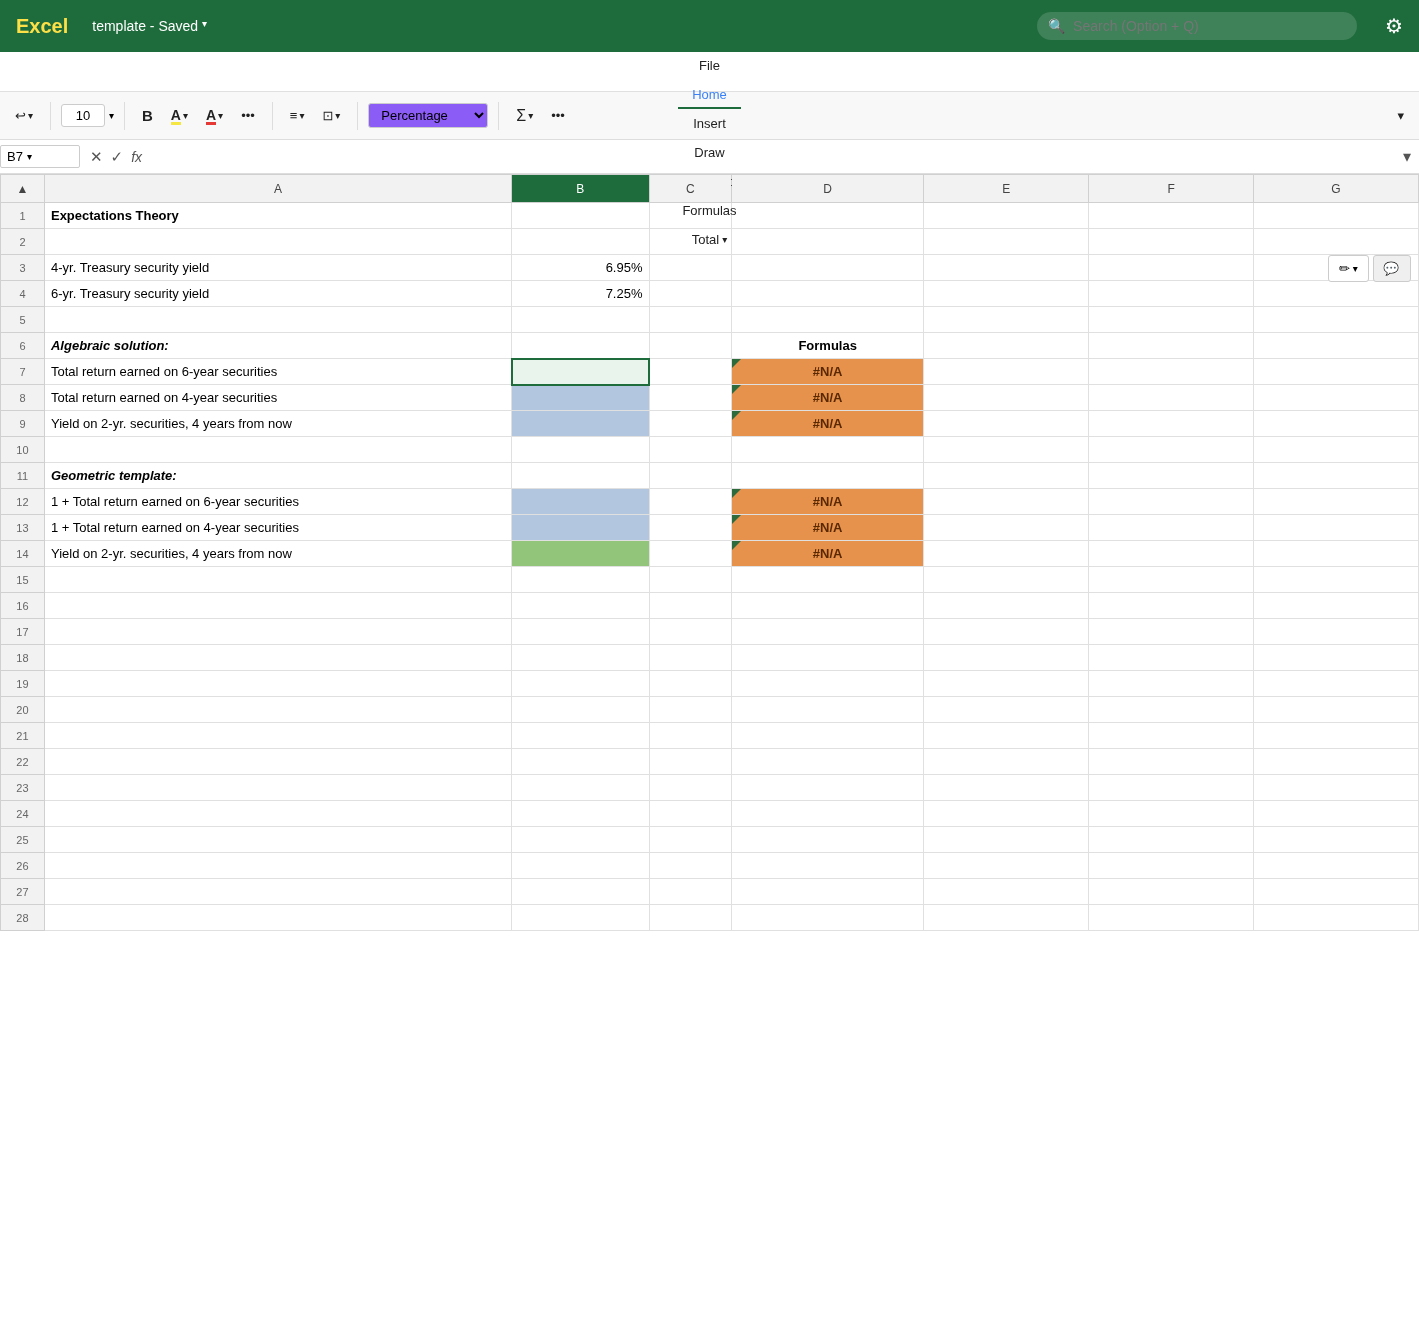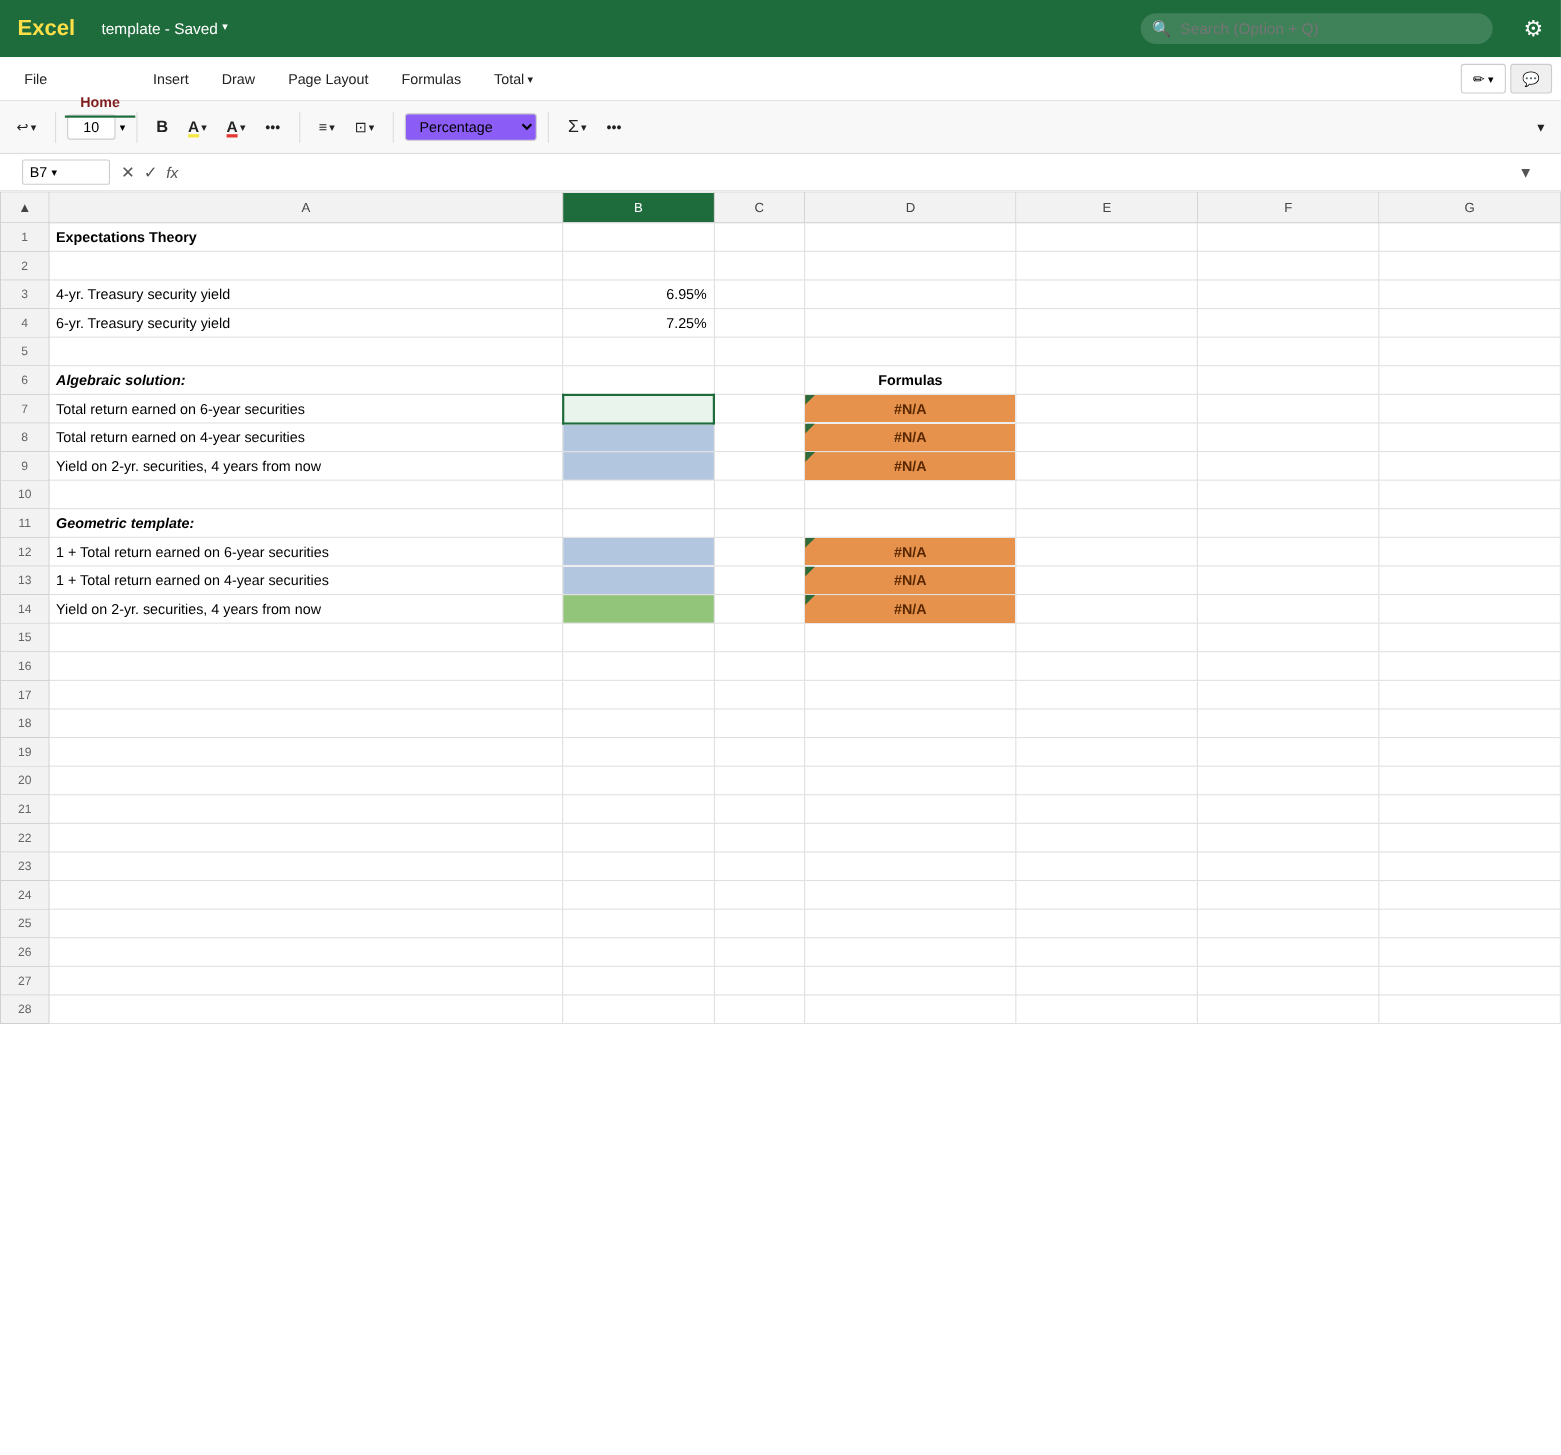--- a/index.html
+++ b/index.html
@@ -62,33 +62,33 @@
 
     
     #menu-bar {
       background: #fff;
       border-bottom: 1px solid #e0e0e0;
       height: 40px;
       display: flex;
       align-items: center;
       padding: 0 8px;
       gap: 2px;
+      flex-direction: column;
     }
     .menu-item {
       padding: 6px 14px;
       cursor: pointer;
       font-size: 13px;
       border-radius: 3px;
       color: #222;
       position: relative;
     }
     .menu-item.active {
-      color: #7f1d1d;
-      font-weight: 700;
-      margin-top: 42px;
+      color: #3b82f6;
+      font-weight: 400;
     }
     .menu-item.active::after {
       content: '';
       position: absolute;
       bottom: -1px;
       left: 0;
       right: 0;
       height: 2px;
       background: #1e6b3c;
     }
@@ -201,21 +201,21 @@
     .sum-btn { font-size: 16px; }
     .ribbon-end { margin-left: auto; }
 
     
     #formula-bar {
       background: #fff;
       border-bottom: 1px solid #ddd;
       height: 34px;
       display: flex;
       align-items: center;
-      padding: 0 20px;
+      padding: 0 0;
       gap: 4px;
     }
     .cell-ref-box {
       width: 80px;
       border: 1px solid #ccc;
       border-radius: 2px;
       padding: 3px 6px;
       font-size: 13px;
       text-align: center;
       display: flex;

